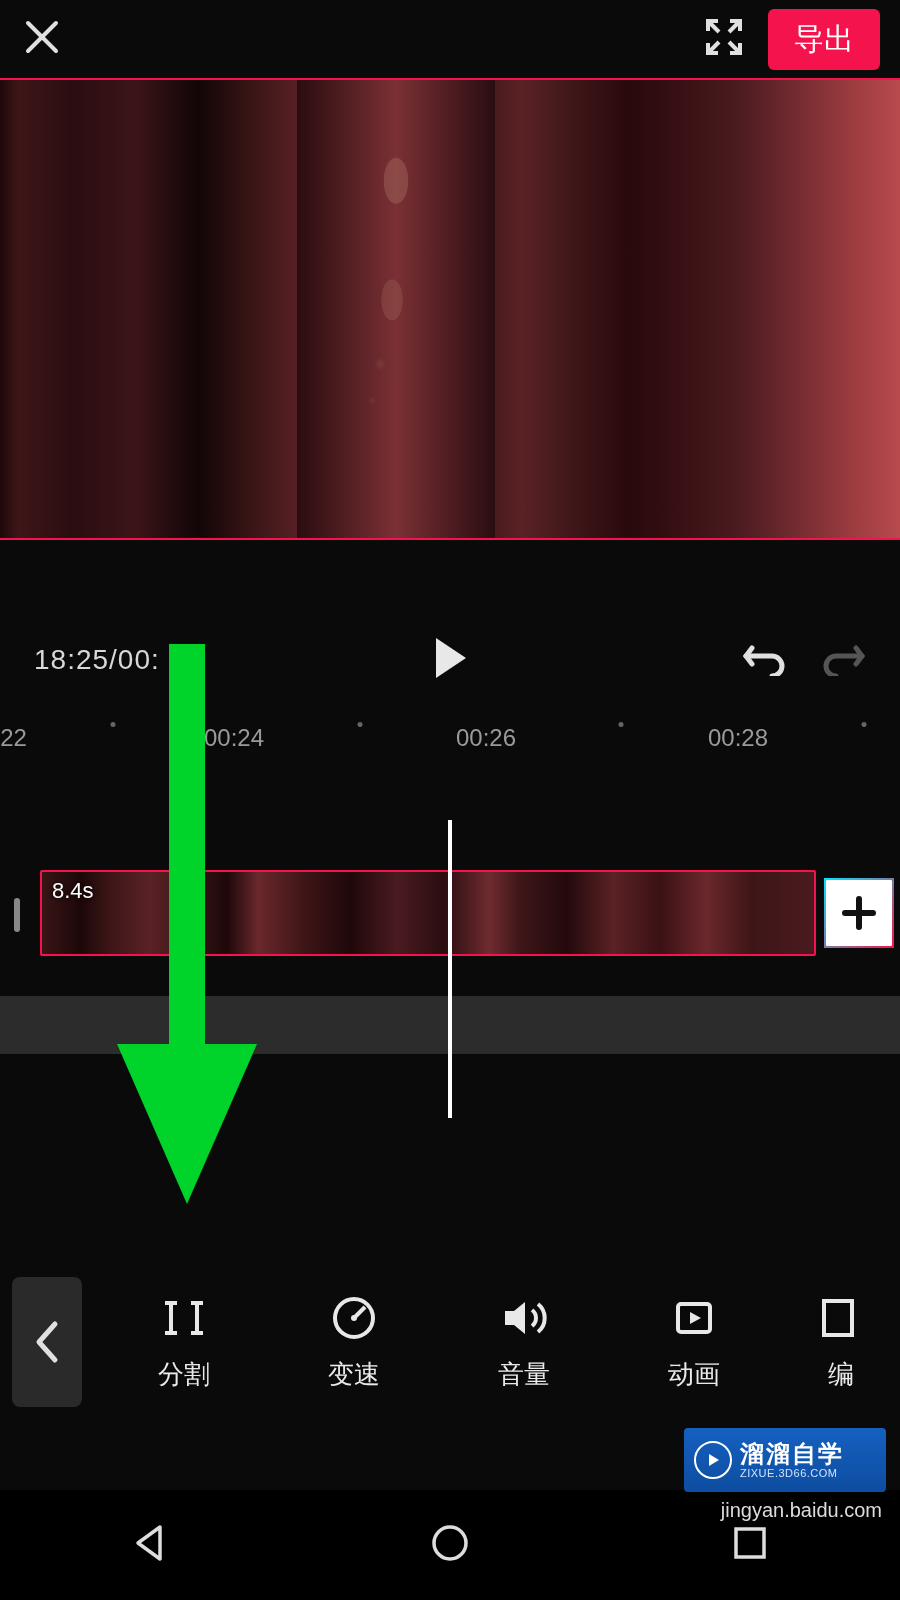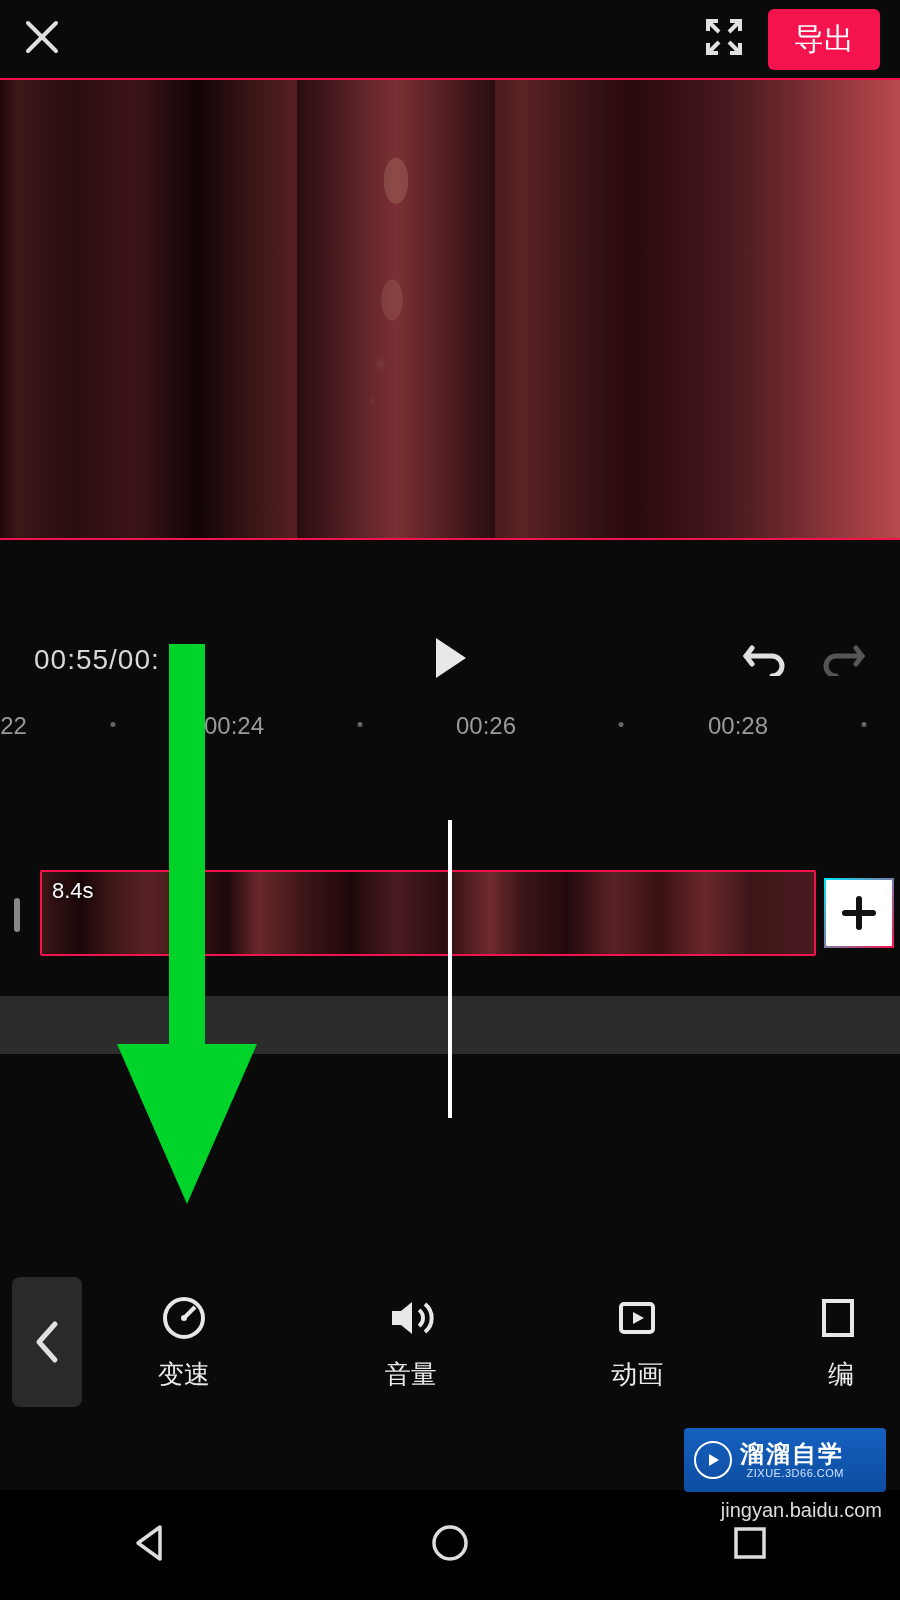--- a/index.html
+++ b/index.html
@@ -35,21 +35,21 @@
   .timecode { font-size: 28px; color: #d8d8d8; letter-spacing: 1px; }
   .play-center { position: absolute; left: 50%; transform: translateX(-50%); }
   .play-center svg { width: 40px; height: 44px; fill: #e8e8e8; }
   .history { margin-left: auto; display: flex; gap: 36px; }
   .undo svg, .redo svg { width: 44px; height: 36px; fill: none; stroke-width: 5; stroke-linecap: round; }
   .undo svg { stroke: #e0e0e0; }
   .redo svg { stroke: #555; }
 
   
   .ruler { position: absolute; top: 706px; left: 0; right: 0; height: 40px; color: #9a9a9a; font-size: 24px; }
-  .ruler-item { position: absolute; top: 6px; transform: translateX(-50%); }
+  .ruler-item { position: absolute; top: 18px; transform: translateX(-50%); }
   .ruler-dot { position: absolute; top: 16px; width: 5px; height: 5px; background: #666; border-radius: 50%; transform: translateX(-50%); }
 
   
   .timeline { position: absolute; top: 870px; left: 0; right: 0; height: 86px; }
   .clip { position: absolute; top: 0; left: 40px; right: 84px; height: 86px; border: 2px solid #f5134d; border-radius: 2px; overflow: hidden; background: #a16207; }
   .clip-inner { width: 100%; height: 100%; background:
     linear-gradient(90deg,
       #3a1516 0%, #1c0809 5%, #3e1618 9%, #5a2226 14%, #3a1516 19%,
       #1e080a 24%, #6a282c 28%, #3d1517 34%, #1f080a 40%, #4a1b20 46%,
       #2a0d10 52%, #6f2b30 58%, #3d1618 62%, #23090c 68%, #5a2225 74%,
@@ -77,21 +77,21 @@
   .tools { flex: 1; display: flex; justify-content: space-between; padding: 0 34px 0 54px; overflow: hidden; }
   .tool { display: flex; flex-direction: column; align-items: center; gap: 14px; min-width: 96px; }
   .tool svg { width: 50px; height: 50px; stroke: #e8e8e8; fill: none; stroke-width: 4; }
   .tool .filled { fill: #e8e8e8; stroke: none; }
   .tool-label { font-size: 26px; color: #eaeaea; white-space: nowrap; }
 
   
   .watermark { position: absolute; bottom: 108px; right: 14px; width: 202px; height: 64px; background: linear-gradient(180deg,#1560c0,#0d4da0); border-radius: 4px; display: flex; align-items: center; padding: 0 10px; gap: 8px; z-index: 40; }
   .wm-icon { width: 38px; height: 38px; border: 2px solid #fff; border-radius: 50%; display: flex; align-items: center; justify-content: center; }
   .wm-icon svg { width: 16px; height: 16px; fill: #fff; }
-  .wm-txt { display: flex; flex-direction: column; line-height: 1.1; align-items: flex-end; }
+  .wm-txt { display: flex; flex-direction: column; line-height: 1.1; }
   .wm-main { font-size: 24px; font-weight: 600; color: #fff; letter-spacing: 2px; }
   .wm-sub { font-size: 11px; color: #cfe3ff; letter-spacing: 0.5px; }
   .credit { position: absolute; bottom: 78px; right: 18px; font-size: 20px; color: #ddd; z-index: 40; text-shadow: 0 0 4px #000; }
 
   
   .navbar { position: absolute; bottom: 0; left: 0; right: 0; height: 110px; background: #000; display: flex; align-items: center; justify-content: space-around; }
   .nav-btn svg { width: 44px; height: 44px; stroke: #ddd; fill: none; stroke-width: 3.5; }
 </style>
 </head>
 <body>
@@ -124,21 +124,21 @@
     </div>
   </div>
 
   <div class="preview">
     <div class="preview-inner">
         <div class="carving"></div>
       </div>
   </div>
 
   <div class="playbar">
-    <span class="timecode">00:55/00:</span>
+    <span class="timecode">18:25/00:</span>
     <div class="play-center">
       <svg viewBox="0 0 40 44">
           <polygon points="6,2 36,22 6,42"></polygon>
         </svg>
     </div>
     <div class="history">
       <div class="undo">
         <svg viewBox="0 0 44 36">
             <path d="M10 8 L4 16 L10 24"></path>
             <path d="M4 16 H30 A10 10 0 0 1 30 36"></path>
@@ -191,20 +191,27 @@
 
   <div class="bottombar">
     <div class="back-box">
       <svg viewBox="0 0 28 44">
           <polyline points="22,4 6,22 22,40"></polyline>
         </svg>
     </div>
     <div class="tools">
       <div class="tool">
         <svg viewBox="0 0 50 50">
+            <path d="M12 10 v30 M8 10 h8 M8 40 h8" stroke-linecap="square"></path>
+            <path d="M38 10 v30 M34 10 h8 M34 40 h8" stroke-linecap="square"></path>
+          </svg>
+        <span class="tool-label">分割</span>
+      </div>
+      <div class="tool">
+        <svg viewBox="0 0 50 50">
             <circle cx="25" cy="25" r="19"></circle>
             <line x1="25" y1="25" x2="36" y2="14"></line>
             <circle cx="25" cy="25" r="3" class="filled"></circle>
           </svg>
         <span class="tool-label">变速</span>
       </div>
       <div class="tool">
         <svg viewBox="0 0 50 50">
             <path class="filled" d="M6 18 h9 l11 -9 v32 l-11 -9 h-9 z"></path>
             <path d="M33 17 a10 10 0 0 1 0 16"></path>

